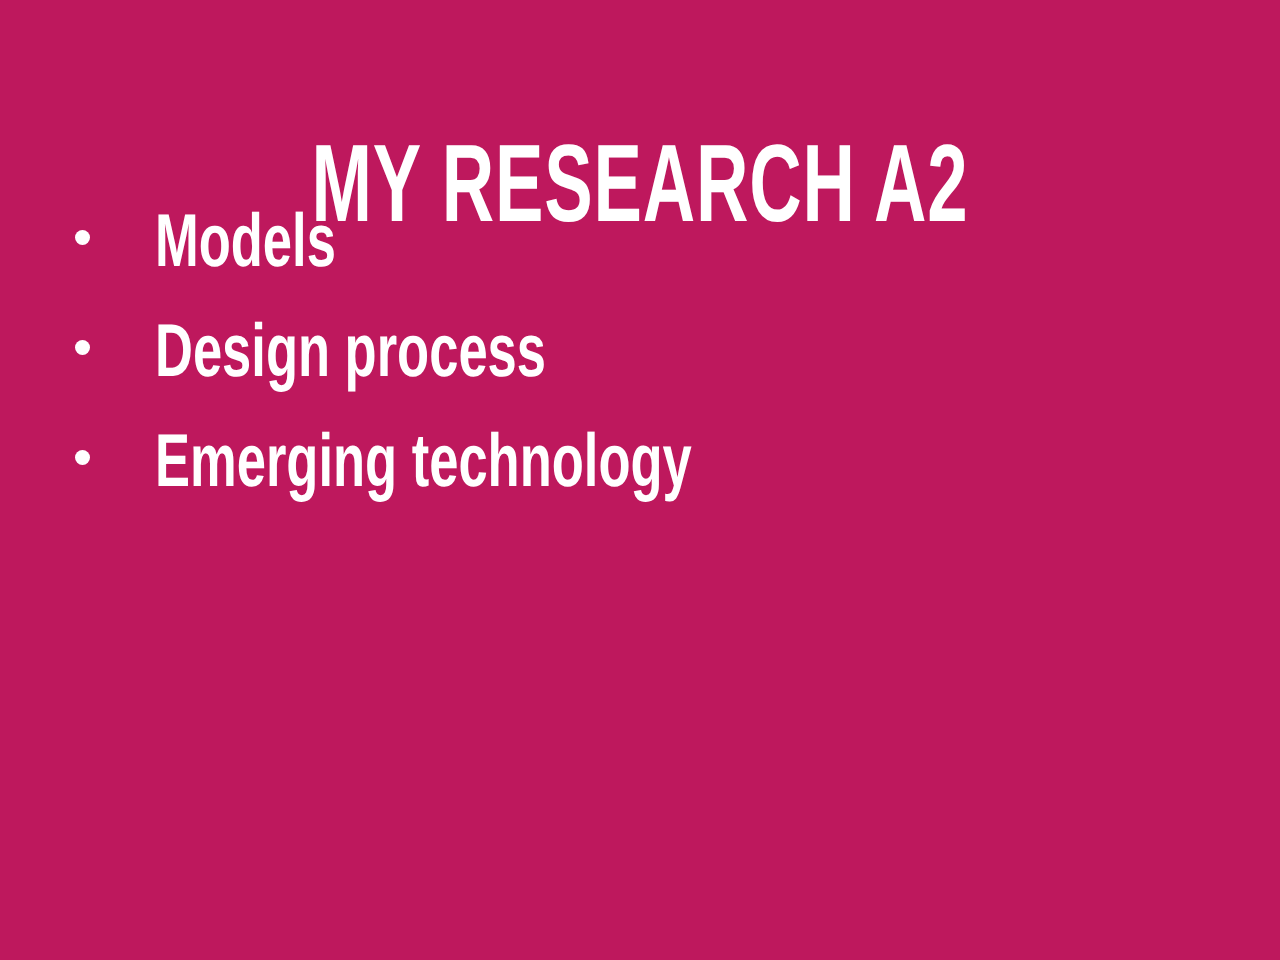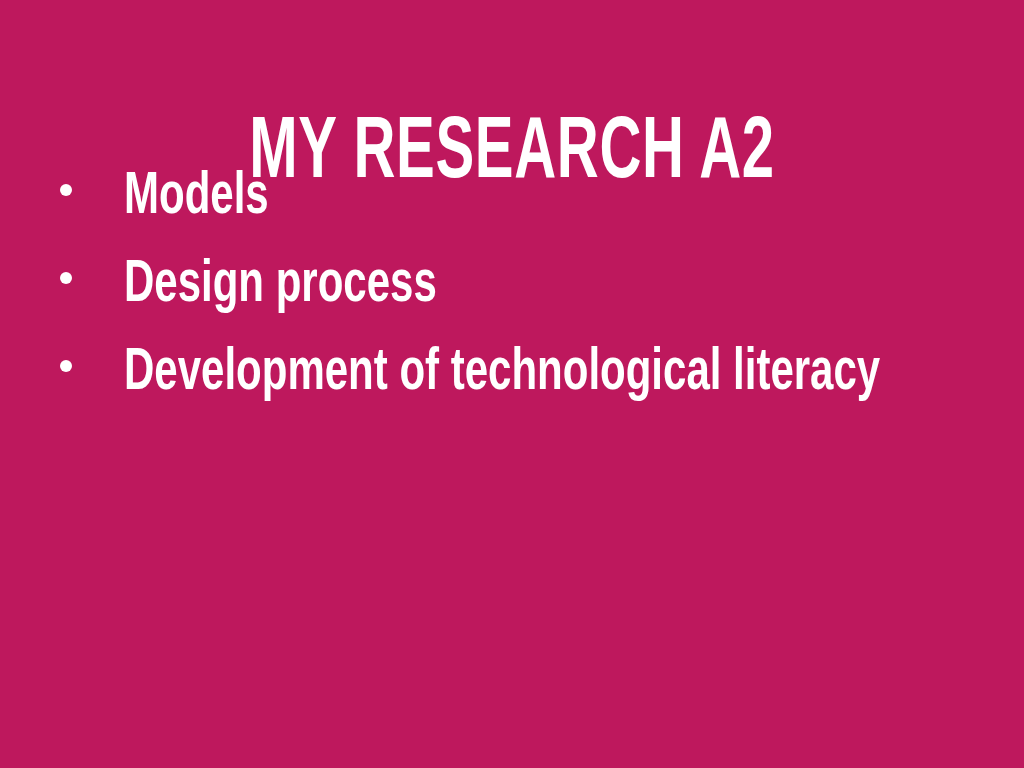--- a/index.html
+++ b/index.html
@@ -95,23 +95,23 @@
     <li class="bullet-item">
       <span class="bullet-dot"></span>
       <span class="bullet-text">Models</span>
     </li>
 
     <li class="bullet-item">
       <span class="bullet-dot"></span>
       <span class="bullet-text">Design process</span>
     </li>
 
+    <li class="bullet-item">
+      <span class="bullet-dot"></span>
+      <span class="bullet-text">Emerging technology</span>
+    </li>
 
 
 
-    <li class="bullet-item">
-      <span class="bullet-dot"></span>
-      <span class="bullet-text">Development of technological literacy</span>
-    </li>
 
   </ul>
 
 </div>
 
 </body></html>

